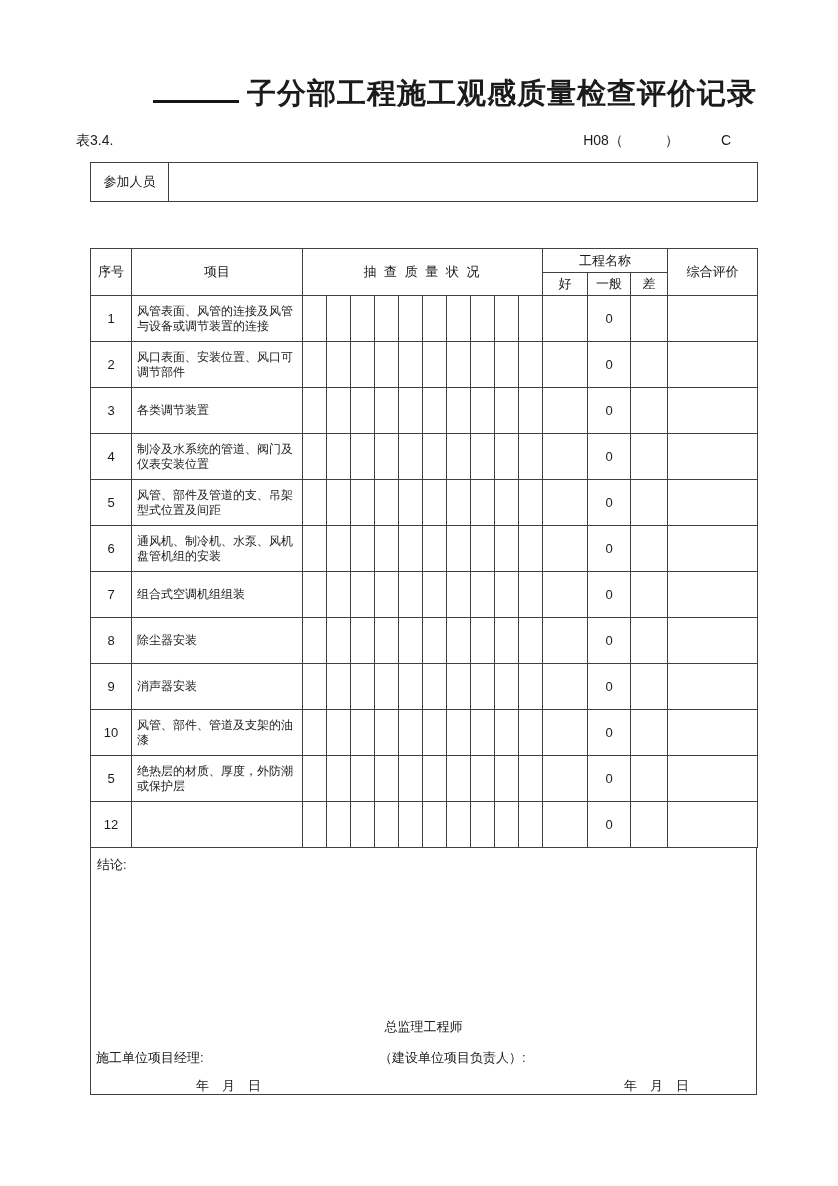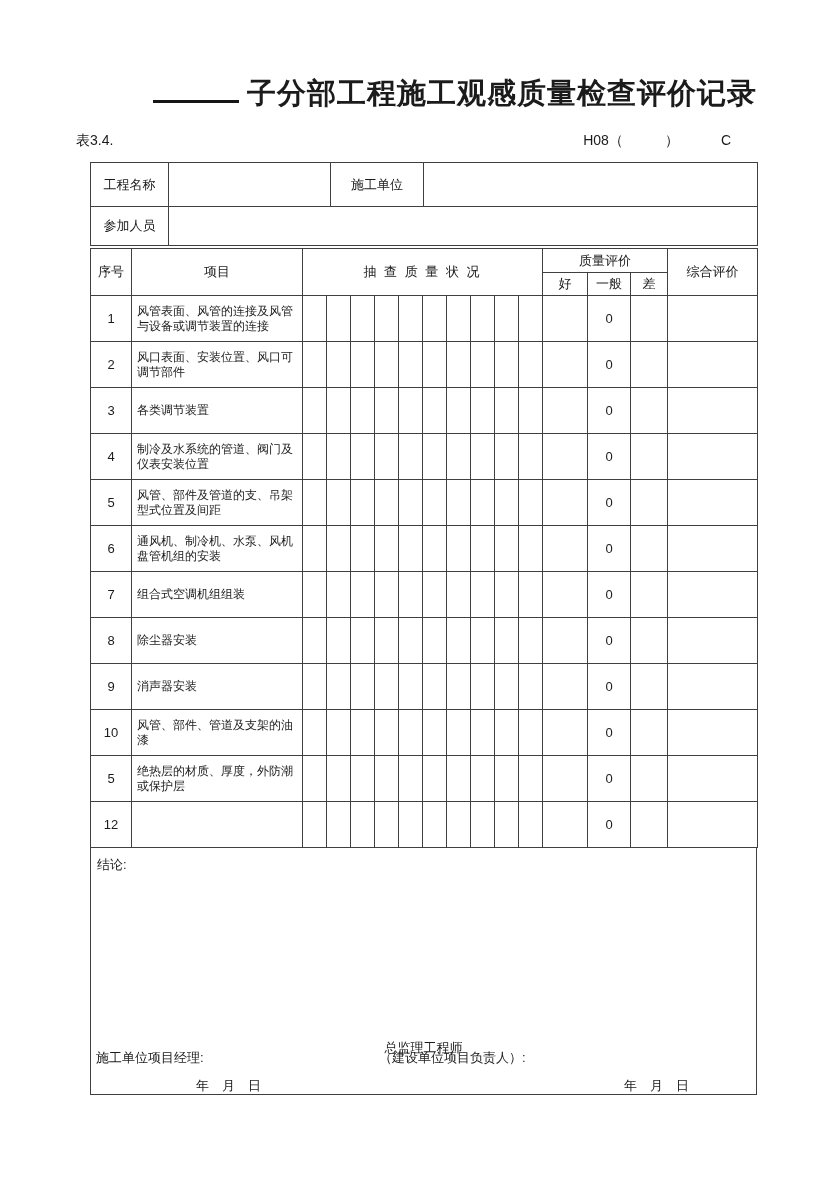--- a/index.html
+++ b/index.html
@@ -42,21 +42,21 @@
   }
   .grid-tbl td.evalc { text-align:center; vertical-align:middle; font-size:13px; }
   .spot-head { letter-spacing:2px; }
   
   .footer-box {
     position:absolute; top:847px; left:90px; width:667px; height:248px;
     border:1px solid #404040; box-sizing:border-box; font-size:13px;padding-left:16px;
   }
   .fb-abs { position:absolute; white-space:pre; }
   .conclusion-label { left:6px; top:8px; }
-  .chief-supervisor { left:0; right:0; top:170px; text-align:center;margin-top:21px; }
+  .chief-supervisor { left:0; right:0; top:170px; text-align:center; }
   .contractor-mgr { left:5px; top:201px; }
   .owner-mgr { left:288px; top:201px; }
   .date-left { left:105px; top:229px; }
   .date-right { left:533px; top:229px; }
 </style>
 </head>
 <body>
 
 <div class="page">
 
@@ -70,26 +70,20 @@
   </div>
 
   <table class="tbl info-tbl">
     <colgroup>
         <col style="width:78px">
         <col style="width:162px">
         <col style="width:93px">
         <col style="width:334px">
       </colgroup>
     <tbody>
-        <tr style="height:44px">
-      <td>工程名称</td>
-      <td></td>
-      <td>施工单位</td>
-      <td></td>
-    </tr>
     <tr style="height:39px">
       <td>参加人员</td>
       <td colspan="3"></td>
     </tr>
   </tbody>
     </table>
 
   <table class="tbl grid-tbl">
     <colgroup>
       <col style="width:41px">
@@ -107,21 +101,21 @@
       <col style="width:45px">
         <col style="width:43px">
         <col style="width:37px">
         <col style="width:90px">
     </colgroup>
     <tbody>
         <tr style="height:24px">
       <th rowspan="2">序号</th>
       <th rowspan="2">项目</th>
       <th rowspan="2" colspan="10" class="spot-head">抽 查 质 量 状 况</th>
-      <th colspan="3">质量评价</th>
+      <th colspan="3">工程名称</th>
       <th rowspan="2">综合评价</th>
     </tr>
     <tr style="height:23px">
       <th>好</th>
       <th>一般</th>
       <th>差</th>
     </tr>
     </tbody>
       <tbody>
         <tr style="height: 46px;">

